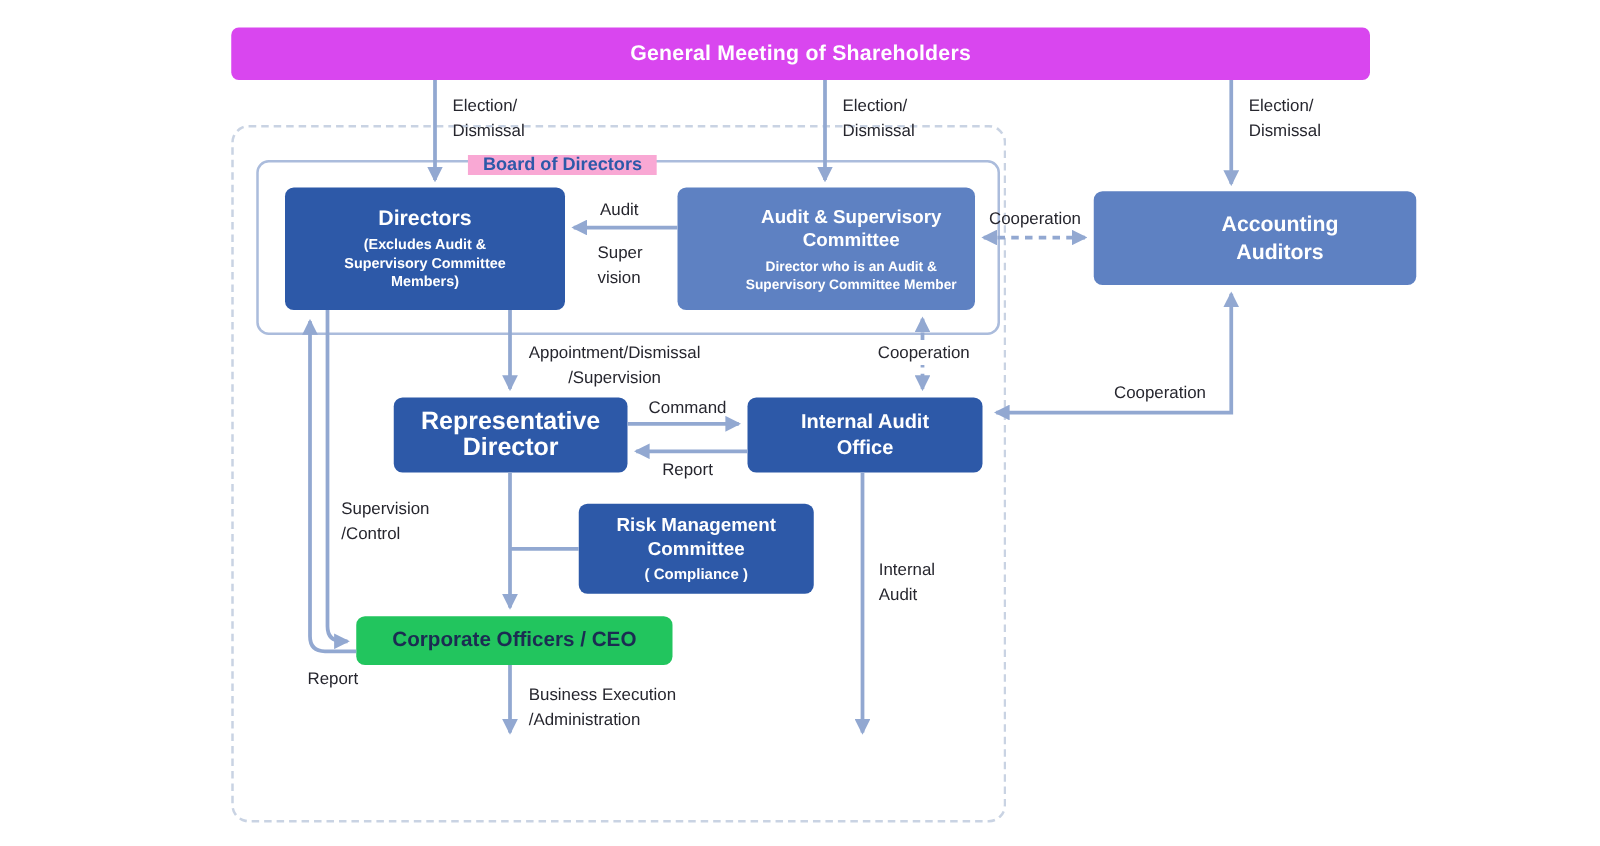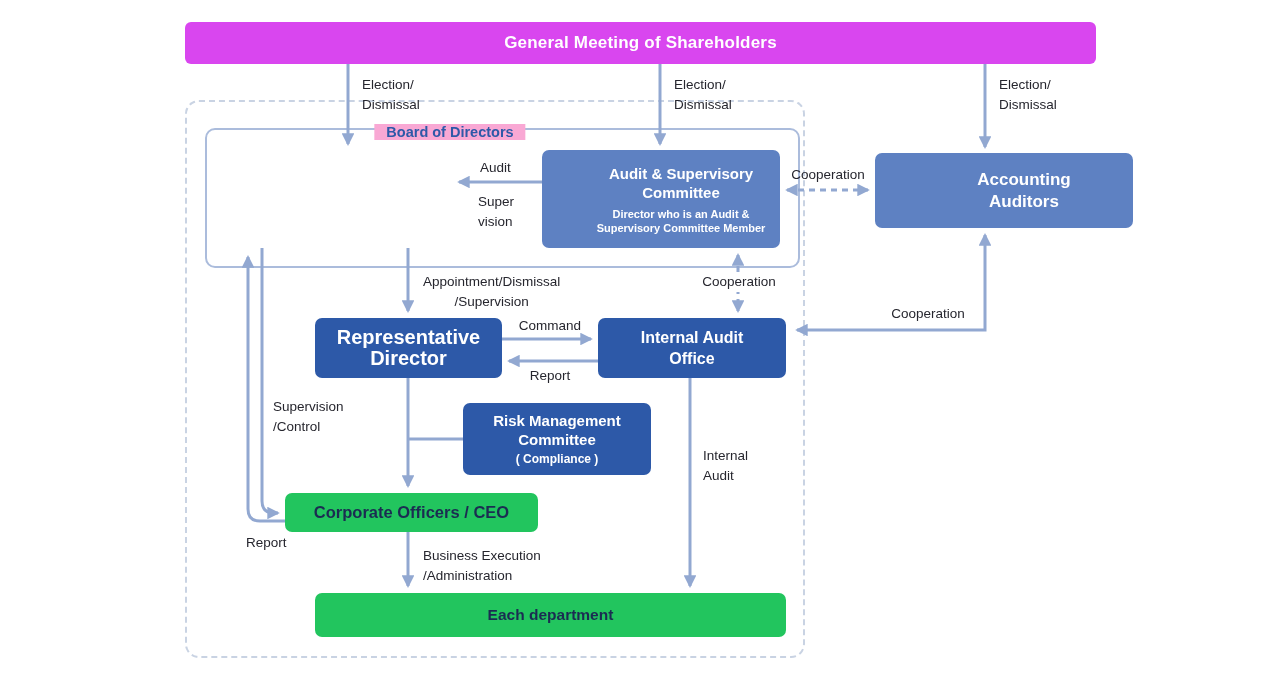--- a/index.html
+++ b/index.html
@@ -80,20 +80,26 @@
 <div class="canvas">
 
   <div class="outer-dashed"></div>
   <div class="board-box"></div>
   <div class="board-label">Board of Directors</div>
 
   <div class="banner">
     <span class="title">General Meeting of Shareholders</span>
   </div>
 
+  <div class="node dark n-directors">
+    <span class="title">Directors</span>
+    <span class="sub">(Excludes Audit &amp;
+Supervisory Committee
+Members)</span>
+  </div>
 
   <div class="node mid n-asc">
     <span class="title">Audit &amp; Supervisory
 Committee</span>
     <span class="sub">Director who is an Audit &amp;
 Supervisory Committee Member</span>
   </div>
 
   <div class="node mid n-aa">
     <span class="title">Accounting
@@ -113,23 +119,20 @@
   <div class="node dark n-risk">
     <span class="title">Risk Management
 Committee</span>
     <span class="sub">( Compliance )</span>
   </div>
 
   <div class="node light n-corp">
     <span class="title">Corporate Officers / CEO</span>
   </div>
 
-  <div class="node light n-dept">
-    <span class="title">Each department</span>
-  </div>
 
   <svg class="wires" width="1280" height="677" viewBox="0 0 1280 677">
     <defs>
       <marker id="ah" viewBox="0 0 10 10" refX="8.5" refY="5" markerWidth="4.2" markerHeight="4.2" orient="auto-start-reverse">
         <path d="M0,0 L10,5 L0,10 Z" fill="#92a8d1"></path>
       </marker>
     </defs>
     <g stroke="#92a8d1" stroke-width="3" fill="none">
       <path d="M348,64 V144" marker-end="url(#ah)"></path>
       <path d="M660,64 V144" marker-end="url(#ah)"></path>

